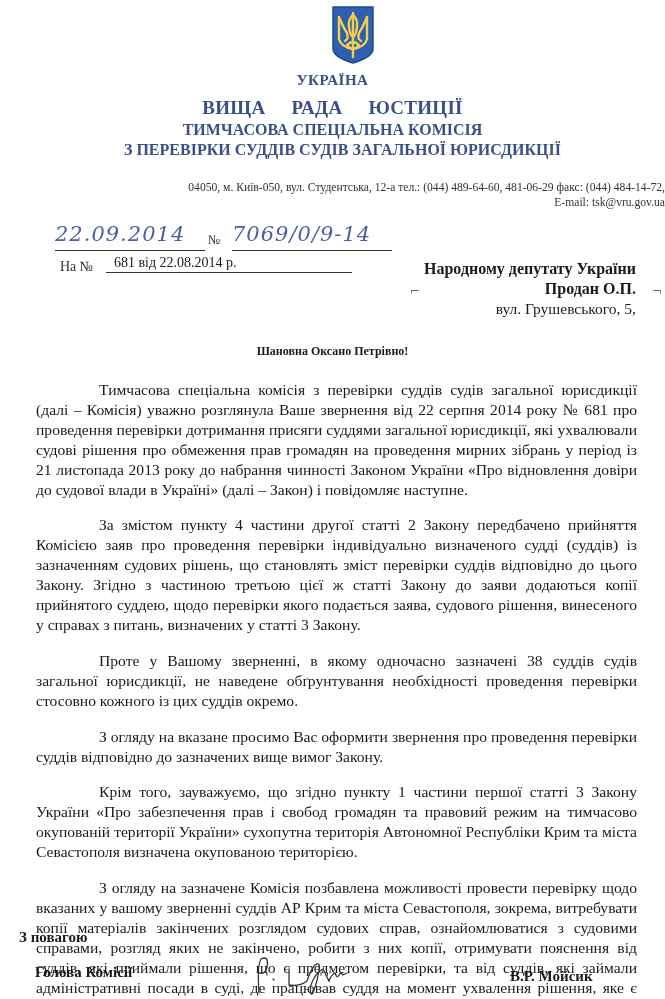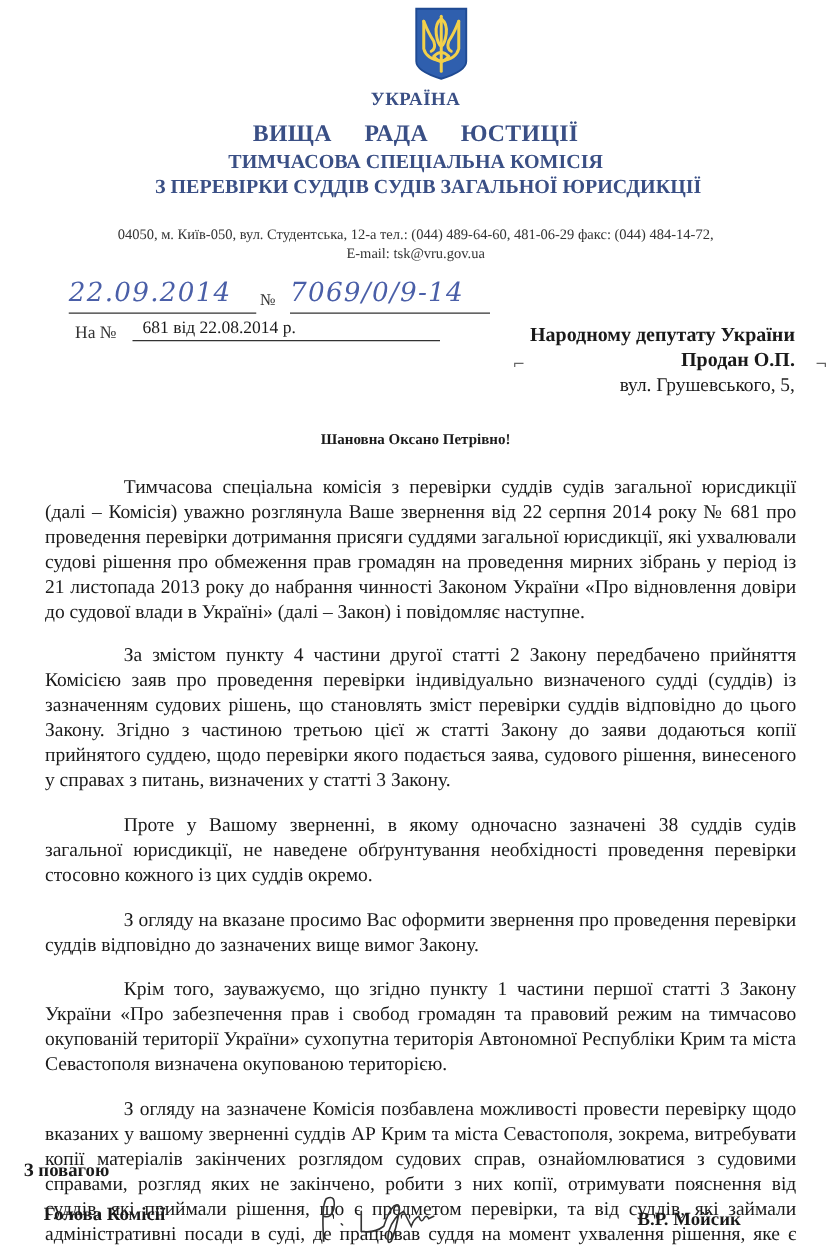--- a/index.html
+++ b/index.html
@@ -4,21 +4,21 @@
   <style>
     html, body { margin: 0; padding: 0; background: #ffffff; }
     body { width: 665px; height: 999px; position: relative; overflow: hidden; font-family: "Liberation Serif", "DejaVu Serif", serif; color: #1a1a1a; }
     .abs { position: absolute; }
     .emblem { left: 331px; top: 5px; width: 44px; height: 60px; }
     .hdr { left: 0; width: 665px; text-align: center; font-weight: bold; color: #3a4f85; white-space: nowrap; }
     .h-country { top: 72px; font-size: 15px; letter-spacing: 0.5px; }
     .h-council { top: 97px; font-size: 19px; word-spacing: 8px; letter-spacing: 0.3px; }
     .h-comm1 { top: 121px; font-size: 16px; }
     .h-comm2 { top: 141px; font-size: 16px; left: 10px; }
-    .contacts { left: 0; width: 665px; text-align: center; top: 180px; font-size: 11.6px; line-height: 15px; color: #333; }
+    .contacts { left: 0; width: 665px; text-align: right; top: 180px; font-size: 11.6px; line-height: 15px; color: #333; }
     .hand { font-family: "DejaVu Serif", serif; font-style: italic; color: #4a5fa8; font-size: 21px; letter-spacing: 1px; }
     .reg-date { left: 55px; top: 222px; width: 150px; border-bottom: 1px solid #333; height: 28px; }
     .reg-no-lbl { left: 208px; top: 232px; font-size: 13px; color: #333; }
     .reg-no { left: 232px; top: 222px; width: 160px; border-bottom: 1px solid #333; height: 28px; }
     .ref-lbl { left: 60px; top: 259px; font-size: 14px; color: #333; }
     .ref-line { left: 106px; top: 256px; width: 246px; border-bottom: 1px solid #333; height: 17px; font-size: 14px; padding-left: 8px; box-sizing: border-box; line-height: 14px; }
     .addr { left: 424px; top: 259px; font-size: 16px; line-height: 20px; }
     .addr .b { font-weight: bold; text-align: right; }
     .addr .n { font-size: 15.5px; padding-left: 2px; text-align: right; }
     .corner { font-size: 12px; color: #666; font-family: "DejaVu Sans", sans-serif; }

